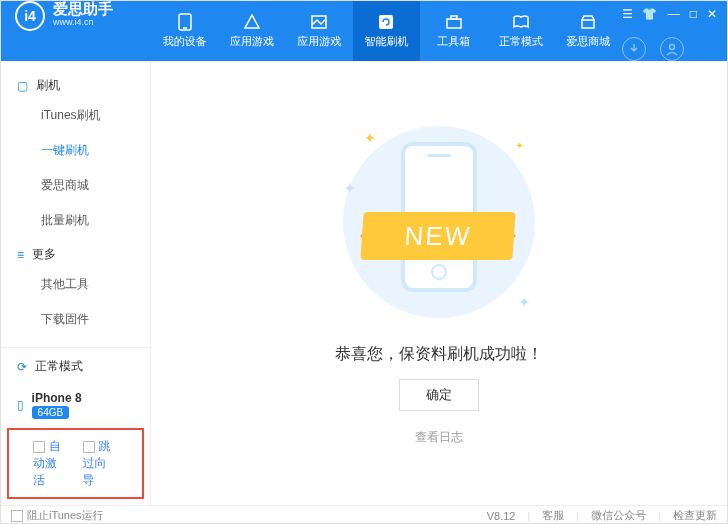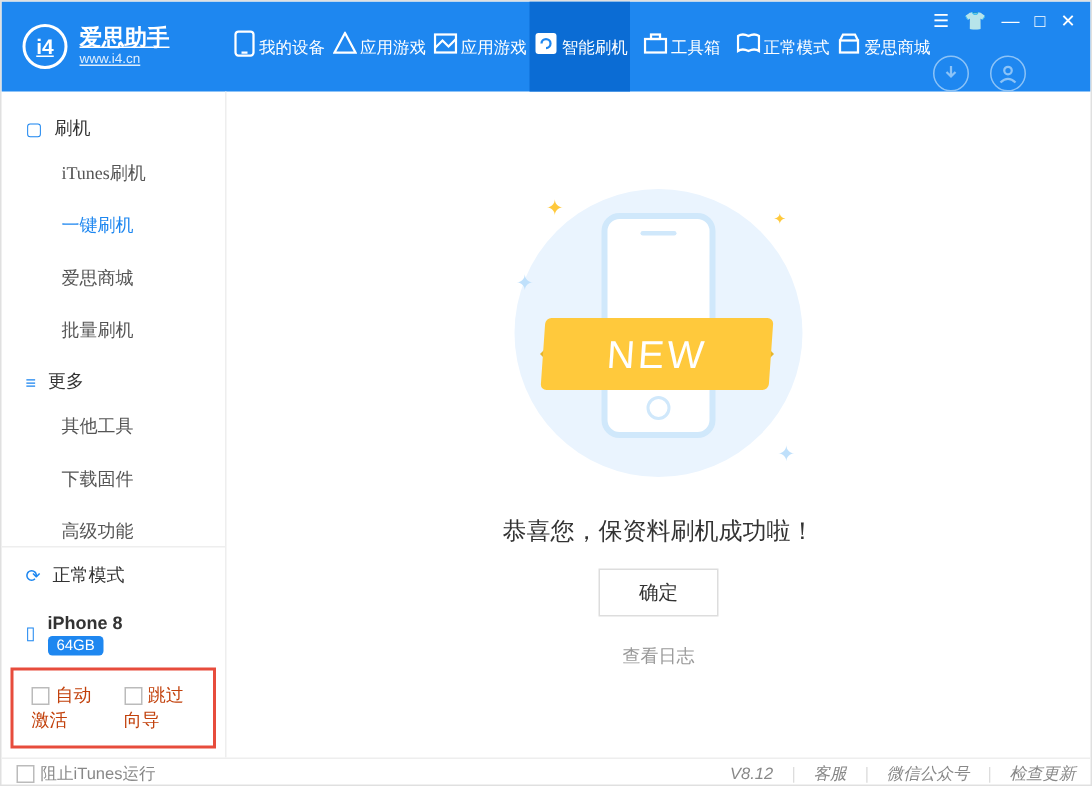--- a/index.html
+++ b/index.html
@@ -1,64 +1,64 @@
 <!DOCTYPE html>
 <html><head>
 <meta charset="utf-8">
 <style>
   * { box-sizing: border-box; margin: 0; padding: 0; }
   body { font-family: "Microsoft YaHei", Arial, sans-serif; font-size: 12px; background: #fff; color: #333; width: 728px; height: 524px; overflow: hidden; border: 1px solid #e0e0e0; }
   .titlebar { height: 60px; background: #1e87f0; display: flex; align-items: stretch; }
-  .logo-block { width: 150px; display: flex; align-items: center; padding-left: 14px; color: #fff; text-decoration: underline; }
+  .logo-block { width: 150px; display: flex; padding-left: 14px; color: #fff; }
   .logo-circle { width: 30px; height: 30px; border: 2px solid #fff; border-radius: 50%; display: flex; align-items: center; justify-content: center; font-weight: bold; font-size: 14px; }
   .logo-text { margin-left: 8px; }
   .logo-name { font-size: 15px; font-weight: bold; line-height: 16px; }
   .logo-url { font-size: 9px; opacity: .85; }
   .nav { flex: 1; display: flex; }
-  .nav-item { color: #fff; flex: 1; display: flex; align-items: center; justify-content: center; font-size: 11px; cursor: pointer; }
+  .nav-item { color: #fff; flex: 1; display: flex; flex-direction: column; align-items: center; justify-content: center; font-size: 11px; cursor: pointer; }
   .nav-item.active { background: #0b6cd4; align-items: center; }
   .nav-icon { width: 20px; height: 16px; margin-bottom: 4px; display: flex; align-items: center; justify-content: center; }
   .nav-icon svg { fill: none; stroke: #fff; stroke-width: 1.5; }
   .win-controls { display: flex; align-items: flex-start; padding: 6px 10px 0 0; gap: 10px; color: #fff; font-size: 12px; }
   .win-btn { cursor: pointer; }
   .right-icons { display: flex; align-items: center; padding-right: 16px; gap: 14px; }
   .circle-btn { width: 24px; height: 24px; border: 1.5px solid #8cc3f7; border-radius: 50%; display: flex; align-items: center; justify-content: center; cursor: pointer; }
   .circle-btn svg { stroke: #8cc3f7; fill: none; stroke-width: 1.5; }
   .body-wrap { display: flex; height: 444px; }
   .sidebar { width: 150px; border-right: 1px solid #eee; display: flex; flex-direction: column; font-size: 12px; }
   .side-scroll { flex: 1; overflow: hidden; padding-top: 8px; }
   .side-group { padding: 8px 16px 4px; color: #333; display: flex; align-items: center; gap: 8px; }
   .side-group .gicon { color: #1e87f0; }
-  .side-item { padding: 9px 0 9px 40px; color: #555; cursor: pointer; font-family: Liberation Serif, serif; }
+  .side-item { padding: 9px 0 9px 40px; color: #555; cursor: pointer; }
   .side-item.active { color: #1e87f0; }
   .side-bottom { border-top: 1px solid #eee; }
   .mode-row { padding: 10px 16px; display: flex; align-items: center; gap: 8px; color: #333; }
   .mode-row .icon-s { color: #1e87f0; }
   .device-row { padding: 6px 16px 10px; display: flex; align-items: center; gap: 8px; }
   .badge { background: #1e87f0; color: #fff; border-radius: 3px; font-size: 10px; padding: 1px 6px; }
-  .opt-box { border: 2px solid #e74c3c; margin: -1px 6px 6px 6px; padding: 8px 12px; display: flex; gap: 14px; color: #c2410c; }
+  .opt-box { border: 2px solid #e74c3c; margin: -1px 6px 6px 6px; padding: 8px 24px; display: flex; gap: 14px; color: #3b82f6; }
   .chk { width: 12px; height: 12px; border: 1px solid #bbb; display: inline-block; vertical-align: middle; margin-right: 4px; }
   .main { flex: 1; display: flex; flex-direction: column; }
   .content { flex: 1; display: flex; flex-direction: column; align-items: center; justify-content: center; gap: 14px; }
   .hero { width: 230px; height: 210px; position: relative; }
   .hero .bigcircle { position: absolute; top: 6px; left: 19px; width: 192px; height: 192px; border-radius: 50%; background: #eaf4fe; }
   .hero .phone { position: absolute; top: 22px; left: 77px; width: 76px; height: 150px; border-radius: 12px; background: #fff; border: 4px solid #d0e8fb; }
   .hero .phone::before { content: ""; position: absolute; top: 8px; left: 50%; transform: translateX(-50%); width: 24px; height: 3px; border-radius: 3px; background: #d0e8fb; }
   .hero .phone::after { content: ""; position: absolute; bottom: 8px; left: 50%; transform: translateX(-50%); width: 12px; height: 12px; border-radius: 50%; border: 2px solid #d0e8fb; }
   .hero .ribbon { position: absolute; top: 92px; left: 14px; width: 200px; height: 48px; }
   .hero .ribbon-body { position: absolute; left: 24px; top: 0; width: 152px; height: 48px; background: #ffc93c; transform: skewX(-4deg); border-radius: 4px; display: flex; align-items: center; justify-content: center; font-family: Impact, Arial Black, sans-serif; font-size: 26px; letter-spacing: 2px; color: #fff; }
   .hero .ribbon-tail-l { position: absolute; left: 8px; top: 10px; width: 0; height: 0; border: 14px solid transparent; border-right-color: #e6b52c; }
   .hero .ribbon-tail-r { position: absolute; right: 8px; top: 10px; width: 0; height: 0; border: 14px solid transparent; border-left-color: #e6b52c; }
   .hero .spark { position: absolute; color: #ffc93c; font-size: 14px; }
   .success-text { font-size: 16px; color: #333; }
   .confirm-btn { border: 1px solid #ddd; background: #fff; padding: 6px 26px; cursor: pointer; font-size: 13px; color: #333; }
   .log-link { color: #999; font-size: 12px; cursor: pointer; margin-top: 4px; }
   .footer { height: 20px; border-top: 1px solid #eee; display: flex; align-items: center; padding: 0 10px; font-size: 11px; color: #888; }
   .footer .f-left { flex: 1; display: flex; align-items: center; gap: 5px; }
-  .footer .f-right { display: flex; align-items: center; gap: 12px; font-style: italic; }
+  .footer .f-right { display: flex; align-items: center; gap: 12px; }
   .sep { color: #ddd; }
 </style>
 </head>
 <body>
 
 <div class="titlebar">
   <div class="logo-block">
     <div class="logo-circle">i4</div>
     <div class="logo-text">
       <div class="logo-name">爱思助手</div>

